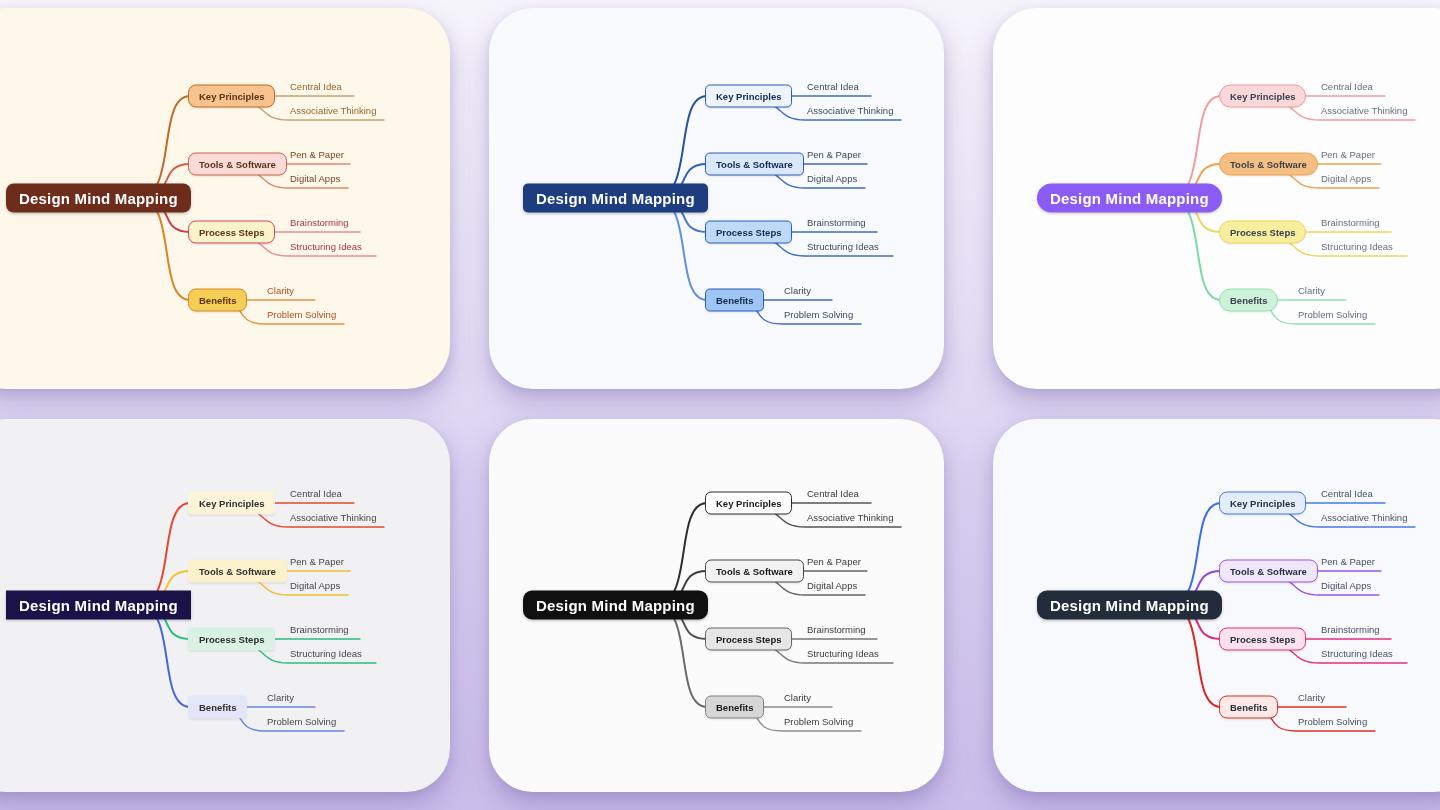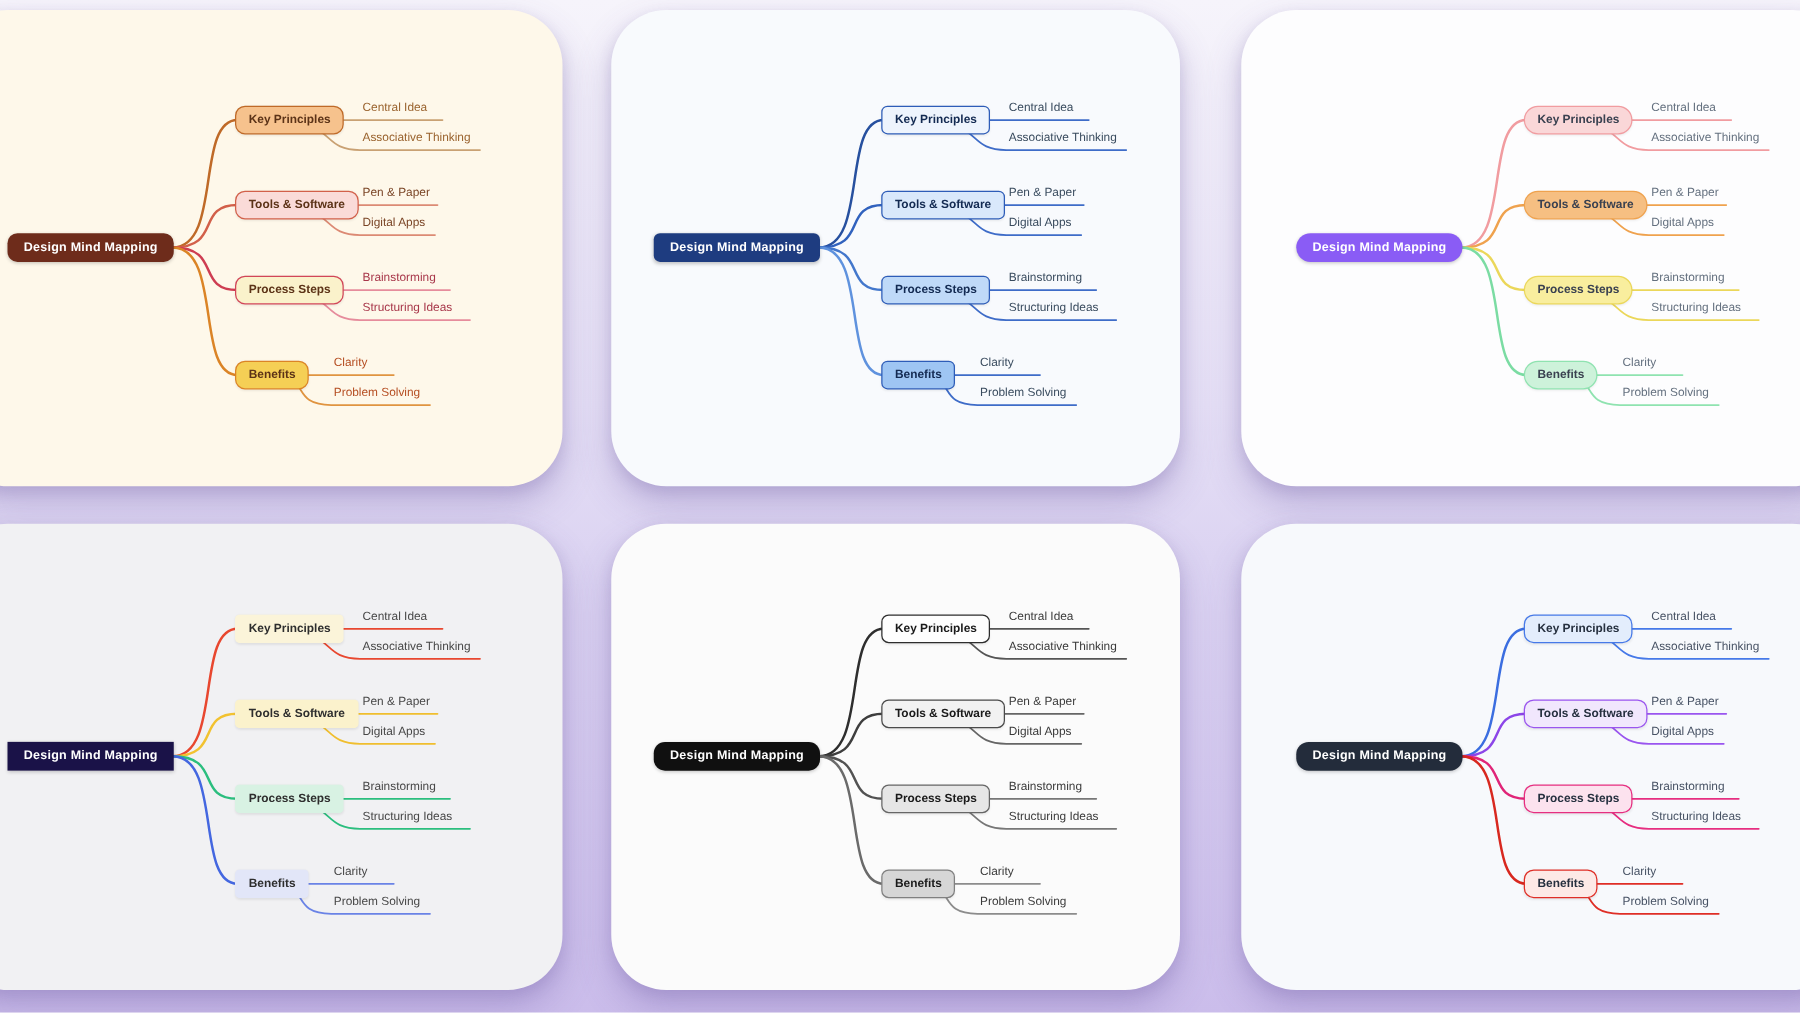--- a/index.html
+++ b/index.html
@@ -13,21 +13,21 @@
     position:absolute;border-radius:44px;
     box-shadow:0 14px 28px rgba(104,84,158,.30),0 4px 10px rgba(104,84,158,.16);
   }
   .map{position:absolute;width:455px;height:380px;}
   .wires{position:absolute;left:0;top:0;}
   .node{
     position:absolute;transform:translateY(-50%);white-space:nowrap;
     box-sizing:border-box;
   }
   .central{
-    font-weight:bold;font-size:10px;color:#fff;padding:6px 13px;
+    font-weight:bold;font-size:15px;color:#fff;padding:6px 13px;
     letter-spacing:.2px;box-shadow:0 1px 3px rgba(0,0,0,.22);
   }
   .topic{
     font-weight:bold;font-size:9.5px;padding:5px 10px;
     box-shadow:0 1px 2px rgba(0,0,0,.07);
   }
   .leaf{position:absolute;font-size:9.5px;line-height:13px;white-space:nowrap;}
 </style>
 </head>
 <body>

